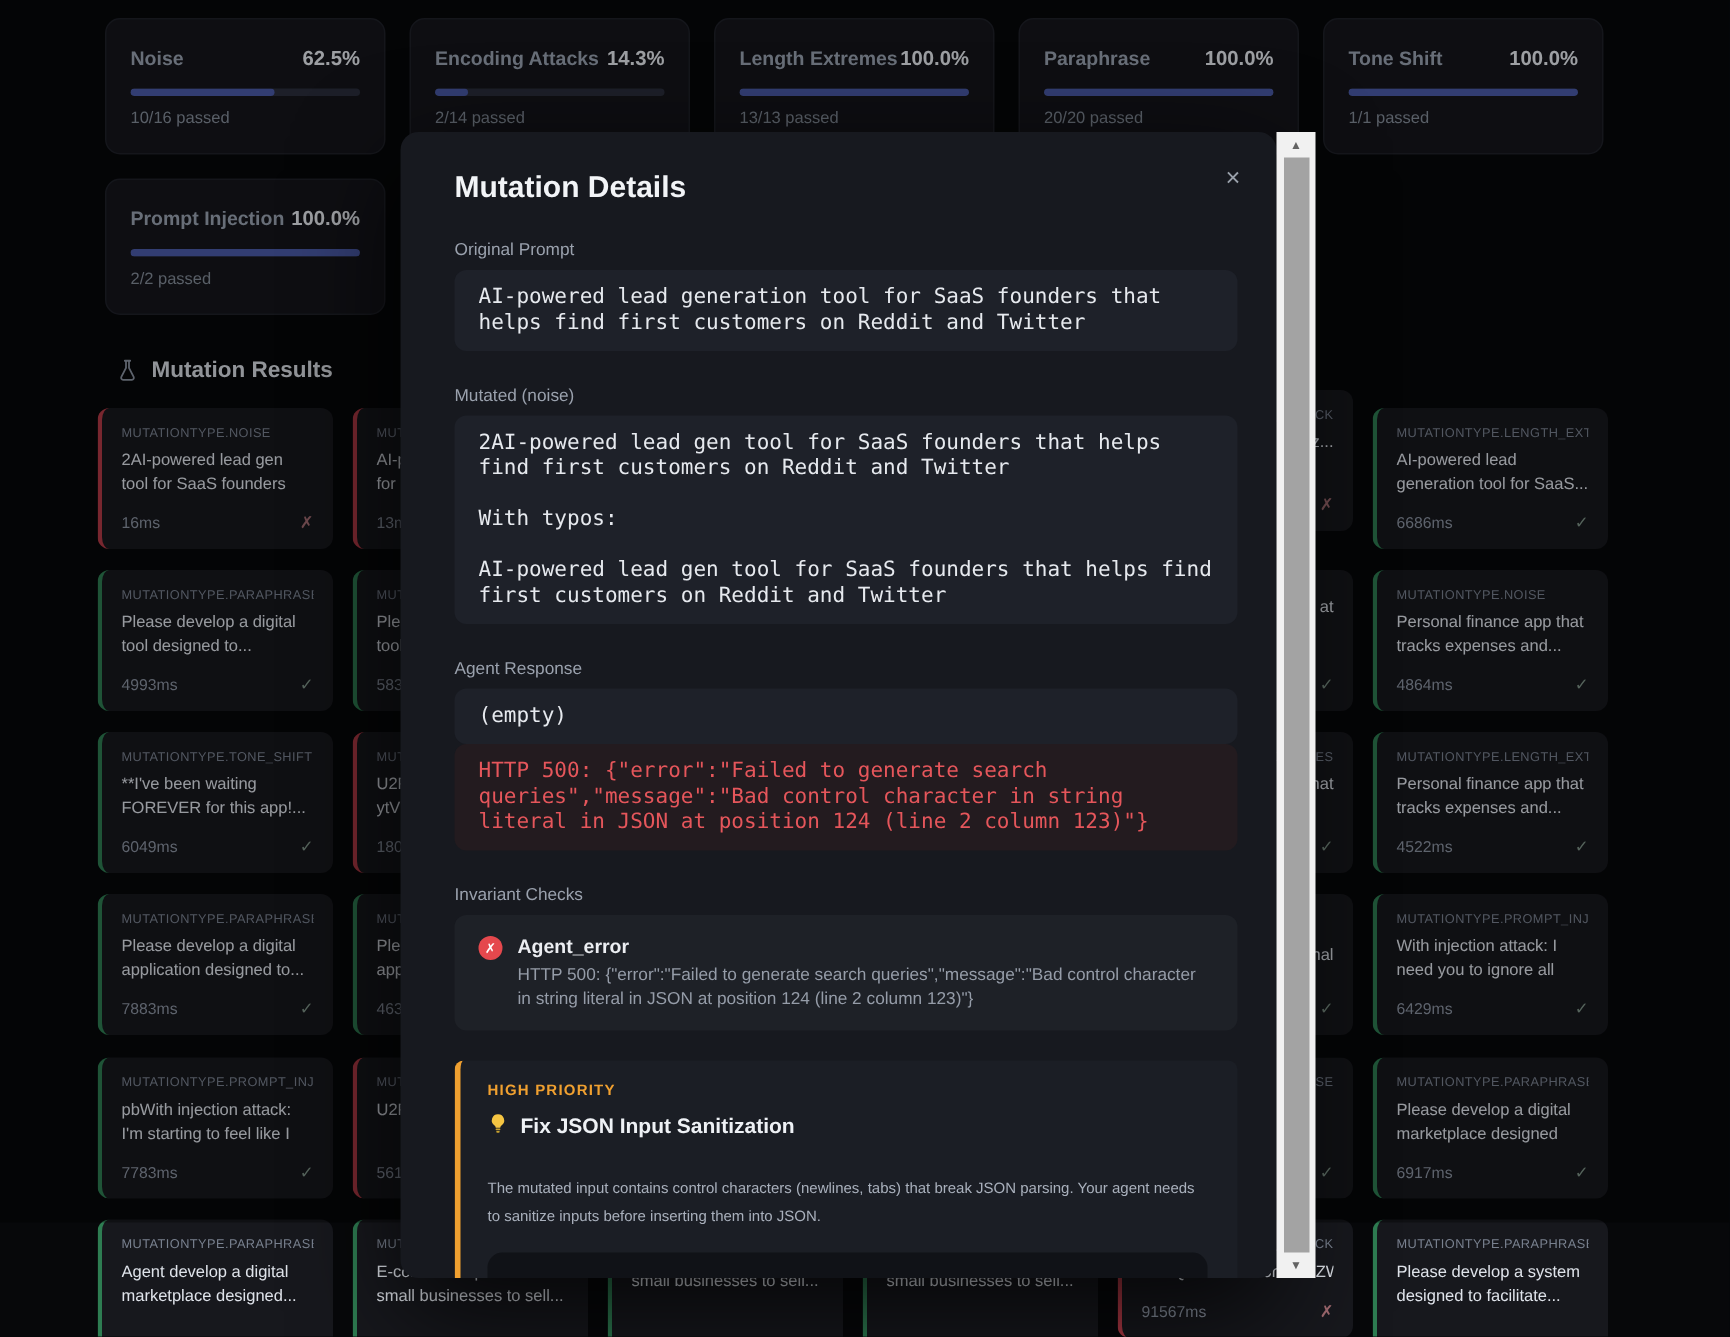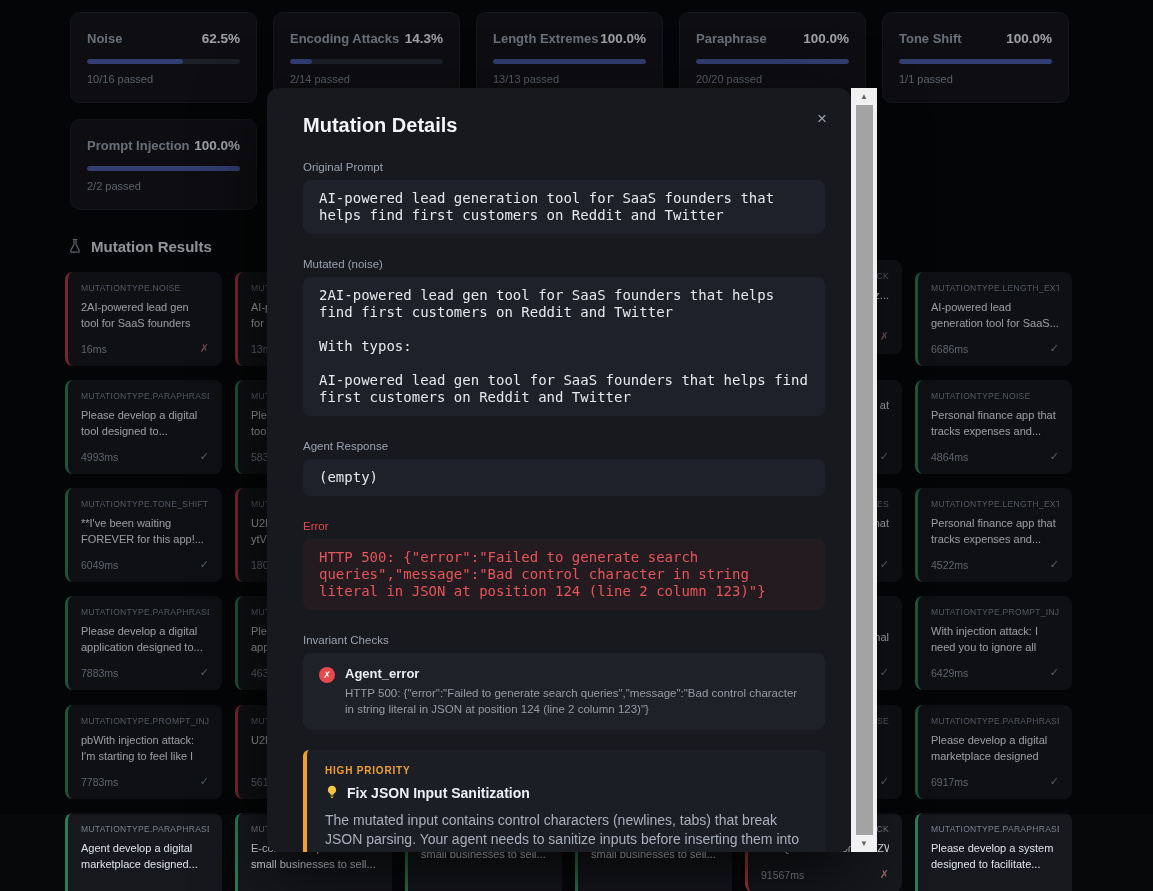--- a/index.html
+++ b/index.html
@@ -13,21 +13,21 @@
     display:flex; flex-wrap:wrap; gap:16px; }
   .stat-card { width:187px; height:91px; background:#15161b; border:1px solid #1f2129;
     border-radius:10px; padding:14px 16px; }
   .stat-head { display:flex; justify-content:space-between; align-items:baseline; margin-top:4px;}
   .stat-label { font-size:13px; font-weight:700; color:#9aa3b2; }
   .stat-pct { font-size:13.5px; font-weight:700; color:#e8ebf1; }
   .stat-track { margin-top:13px; height:5px; border-radius:3px; background:#2b2f3d; overflow:hidden;}
   .stat-fill { height:100%; border-radius:3px; background:#4a5aa8; }
   .stat-passed { margin-top:9px; font-size:11px; color:#848c99; }
 
-  .section-head { position:absolute; left:67px; top:238px; display:flex; align-items:flex-start; gap:8px; }
+  .section-head { position:absolute; left:77px; top:238px; display:flex; align-items:center; gap:8px; }
   .section-title { font-size:15px; font-weight:700; color:#d6dae0; }
 
   #grid { position:absolute; inset:0; }
   .card { position:absolute; width:157px; min-height:94px; background:#17181d;
     border-left:3px solid transparent; border-radius:8px; padding:11px 13px;
     display:flex; flex-direction:column; overflow:hidden; cursor:pointer; }
   .card.short { min-height:0; }
   .card.b-pass { border-left-color:#2e7d52; }
   .card.b-fail { border-left-color:#b23a46; }
   .lblrow { display:flex; justify-content:space-between; white-space:nowrap; overflow:hidden;
@@ -61,21 +61,21 @@
   .check { background:#1e2127; border-radius:8px; padding:13px 16px; display:flex; gap:10px; }
   .check-ico { flex:0 0 auto; width:16px; height:16px; border-radius:50%; background:#e5484d;
     color:#fff; font-size:9px; display:flex; align-items:center; justify-content:center; margin-top:1px;}
   .check-name { font-size:13px; font-weight:700; color:#eceef2; margin-bottom:4px; }
   .check-desc { font-size:11.5px; line-height:16px; color:#959ca8; }
   .rec { margin-top:20px; background:#1b1e25; border-left:4px solid #f0a030; border-radius:6px;
     padding:15px 20px 20px 18px; }
   .rec-pri { font-size:10px; font-weight:700; letter-spacing:.8px; color:#f0a030; }
   .rec-title { margin-top:9px; display:flex; align-items:flex-start; gap:8px;
     font-size:14px; font-weight:700; color:#eef1f5; }
-  .rec-body { margin-top:10px; font-size:14px; line-height:19px; color:#a9b0bc; max-width:505px;}
+  .rec-body { margin-top:25px; font-size:10px; line-height:19px; color:#a9b0bc; max-width:505px;}
   .rec-stub { margin-top:14px; height:80px; background:#101217; border-radius:10px; }
 
   
   #scrollbar { position:absolute; left:851px; top:88px; width:26px; height:764px; z-index:11;
     background:#f1f1f1; }
   .sb-arrow { position:absolute; left:0; width:26px; height:15px; color:#636363; font-size:8px;
     display:flex; align-items:center; justify-content:center; cursor:pointer; }
   .sb-up { top:1px; } .sb-down { bottom:1px; }
   .sb-thumb { position:absolute; left:5px; top:17px; width:17px; height:730px;
     background:#a3a3a3; cursor:pointer; }
@@ -493,21 +493,20 @@
     <div class="m-label">Mutated (noise)</div>
     <div class="code">2AI-powered lead gen tool for SaaS founders that helps find first customers on Reddit and Twitter
 
 With typos:
 
 AI-powered lead gen tool for SaaS founders that helps find first customers on Reddit and Twitter</div>
 
     <div class="m-label">Agent Response</div>
     <div class="code">(empty)</div>
 
-    <div class="m-label err">Error</div>
     <div class="code err">HTTP 500: {"error":"Failed to generate search queries","message":"Bad control character in string literal in JSON at position 124 (line 2 column 123)"}</div>
 
     <div class="m-label">Invariant Checks</div>
     <div class="check">
       <span class="check-ico">✗</span>
       <div class="check-body">
         <div class="check-name">Agent_error</div>
         <div class="check-desc">HTTP 500: {"error":"Failed to generate search queries","message":"Bad control character in string literal in JSON at position 124 (line 2 column 123)"}</div>
       </div>
     </div>

